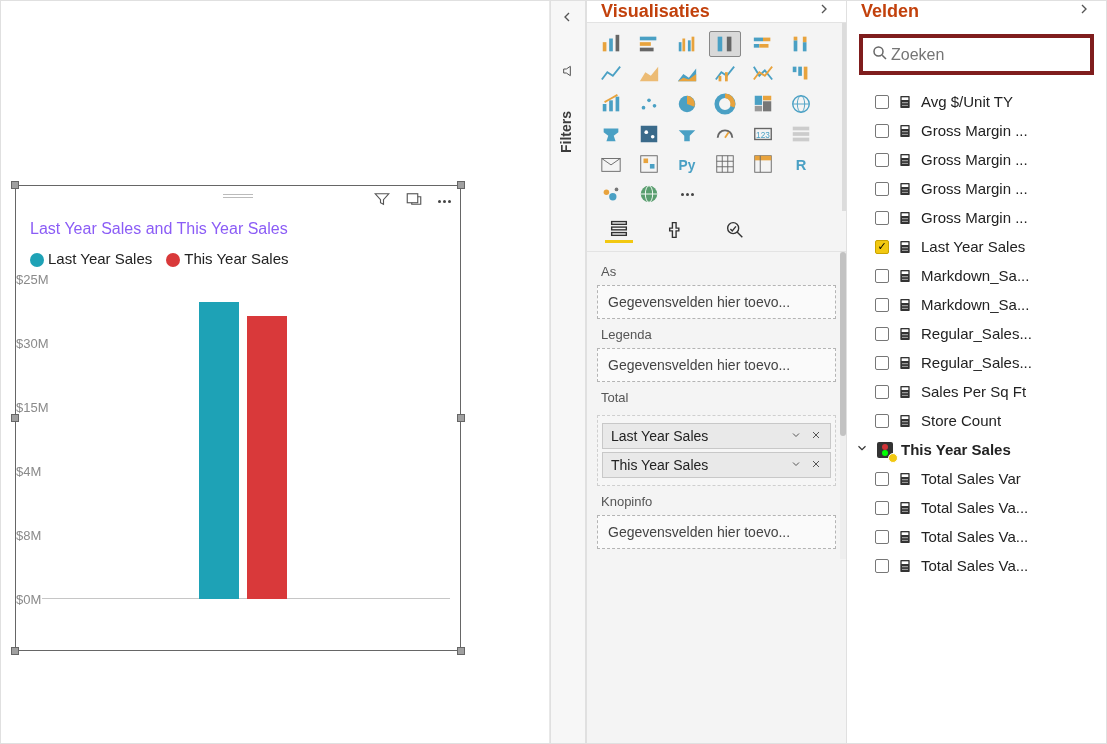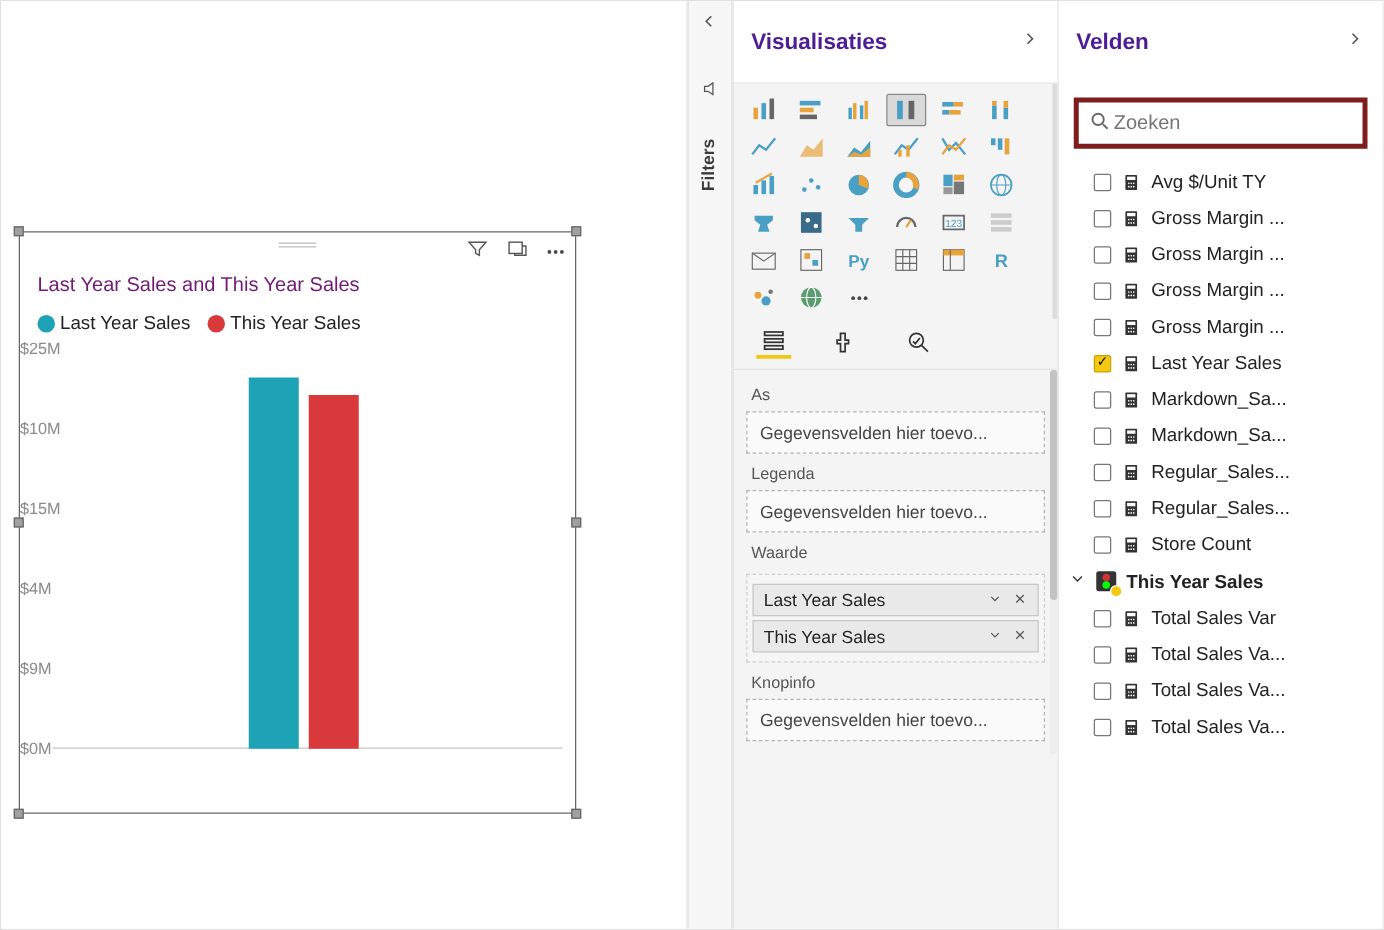--- a/index.html
+++ b/index.html
@@ -6,36 +6,36 @@
   html,body { margin:0; padding:0; font-family: "Segoe UI", Arial, sans-serif; font-size:13px; color:#222; background:#fff; }
   .app { display:flex; width:1107px; height:744px; border:1px solid #e0e0e0; overflow:hidden; }
   .canvas-area { flex:1; position:relative; background:#fff; border-right:1px solid #e8e8e8; }
   .visual { position:absolute; left:14px; top:184px; width:446px; height:466px; border:1px solid #666; background:#fff; }
   .visual-handles .h { position:absolute; width:8px; height:8px; background:#a0a0a0; border:1px solid #666; }
   .h.tl{top:-5px;left:-5px}.h.tr{top:-5px;right:-5px}.h.bl{bottom:-5px;left:-5px}.h.br{bottom:-5px;right:-5px}
   .h.ml{top:50%;left:-5px;margin-top:-4px}.h.mr{top:50%;right:-5px;margin-top:-4px}
   .visual-header { height:28px; display:flex; align-items:center; justify-content:flex-end; padding:0 8px; position:relative; }
   .visual-grip { position:absolute; left:50%; top:8px; width:30px; height:4px; border-top:1px solid #bbb; border-bottom:1px solid #bbb; transform:translateX(-50%); }
   .visual-header .vh-icon { margin-left:14px; cursor:pointer; }
-  .chart-title { color:#701a75; font-size:16px; padding:6px 14px 2px; }
+  .chart-title { color:#8b5cf6; font-size:16px; padding:6px 14px 2px; }
   .legend { display:flex; gap:14px; padding:10px 14px 8px; font-size:15px; color:#222; align-items:center; }
   .swatch { width:14px; height:14px; border-radius:50%; display:inline-block; margin-right:4px; vertical-align:middle; }
   .plot { position:relative; margin:4px 14px 14px 40px; height:320px; }
   .axis-label { position:absolute; left:-40px; font-size:13px; color:#8a8a8a; transform:translateY(-50%); }
   .baseline { position:absolute; left:-14px; right:-4px; bottom:0; border-top:1px solid #c6c6c6; }
   .bars { position:absolute; left:48%; bottom:0; transform:translateX(-50%); display:flex; align-items:flex-end; gap:8px; }
   .bar { width:40px; }
 
   .filters-strip { width:36px; background:#f7f7f7; border-left:1px solid #e0e0e0; border-right:1px solid #e0e0e0; position:relative; }
   .filters-strip .chev { position:absolute; top:8px; left:8px; }
   .filters-strip .rlabel { position:absolute; top:110px; left:7px; writing-mode:vertical-rl; transform:rotate(180deg); font-size:14px; font-weight:600; color:#3c3c3c; }
   .filters-strip .speaker { position:absolute; top:62px; left:10px; }
 
   .pane { width:260px; background:#f4f4f4; border-left:1px solid #e0e0e0; display:flex; flex-direction:column; }
-  .pane-header { display:flex; align-items:center; justify-content:space-between; padding:22px 14px; font-size:18px; font-weight:600; color:#4c1d95; border-bottom:1px solid #e3e3e3; background:#fff; }
+  .pane-header { display:flex; align-items:center; justify-content:space-between; padding:0 14px; font-size:18px; font-weight:600; color:#c2410c; border-bottom:1px solid #e3e3e3; background:#fff; }
   .pane-header svg { cursor:pointer; }
   .viz-gallery { padding:8px 8px 4px; display:grid; grid-template-columns:repeat(6,32px); gap:4px 6px; justify-content:start; border-right:4px solid #dcdcdc; }
   .viz-item { width:32px; height:26px; display:flex; align-items:center; justify-content:center; border-radius:2px; cursor:pointer; }
   .viz-item.selected { background:#d9d9d9; border:1px solid #888; }
   .tab-row { display:flex; gap:30px; padding:6px 18px 8px; border-bottom:1px solid #e3e3e3; }
   .tab-row .tab { width:28px; height:26px; display:flex; align-items:center; justify-content:center; cursor:pointer; }
   .tab-row .tab.active { border-bottom:3px solid #f2c811; padding-bottom:2px; }
   .wells { overflow:auto; padding:4px 10px 10px; position:relative; }
   .well-header { font-size:13px; color:#555; padding:8px 4px 6px; }
   .drop-area { border:1px dashed #b4b4b4; padding:8px 10px; color:#444; font-size:14px; background:#fafafa; white-space:nowrap; overflow:hidden; text-overflow:ellipsis; }
@@ -99,24 +99,24 @@
         <span><span class="swatch" id="sw0" style="background: rgb(30, 162, 182);"></span><span>Last Year Sales</span></span>
         <span><span class="swatch" id="sw1" style="background: rgb(217, 57, 58);"></span><span>This Year Sales</span></span>
       </div>
       <div class="plot" id="plot">
         <div class="baseline"></div>
         <div class="bars" id="bars">
             <div class="bar" style="background: rgb(30, 162, 182); height: 296.96px;"></div>
             <div class="bar" style="background: rgb(217, 57, 58); height: 282.88px;"></div>
           </div>
       <div class="axis-label" style="bottom: 0%; transform: translateY(50%);">$0M</div>
-          <div class="axis-label" style="bottom: 20%; transform: translateY(50%);">$9M</div>
+          <div class="axis-label" style="bottom: 20%; transform: translateY(50%);">$8M</div>
           <div class="axis-label" style="bottom: 40%; transform: translateY(50%);">$4M</div>
           <div class="axis-label" style="bottom: 60%; transform: translateY(50%);">$15M</div>
-          <div class="axis-label" style="bottom: 80%; transform: translateY(50%);">$10M</div>
+          <div class="axis-label" style="bottom: 80%; transform: translateY(50%);">$30M</div>
           <div class="axis-label" style="bottom: 100%; transform: translateY(50%);">$25M</div>
         </div>
     </div>
   </div>
 
   <div class="filters-strip">
     <span class="chev">
       <svg width="16" height="16" viewBox="0 0 24 24" fill="none" stroke="#555" stroke-width="2">
           <path d="M15 6l-6 6 6 6"></path>
         </svg>
@@ -377,21 +377,21 @@
           </svg>
       </span>
     </div>
     <div class="wells" style="position:relative;">
       <div class="well-header">As</div>
       <div class="drop-area">Gegevensvelden hier toevo...</div>
 
       <div class="well-header">Legenda</div>
       <div class="drop-area">Gegevensvelden hier toevo...</div>
 
-      <div class="well-header">Waarde</div>
+      <div class="well-header">Total</div>
       <div class="wells-group">
         <div class="field-pill">
           <span>Last Year Sales</span>
           <span class="pill-actions">
             <span><svg width="12" height="12" viewBox="0 0 24 24" fill="none" stroke="#555" stroke-width="2">
                   <path d="M6 9l6 6 6-6"></path>
                 </svg></span>
             <span><svg width="12" height="12" viewBox="0 0 24 24" fill="none" stroke="#555" stroke-width="2">
                   <path d="M6 6l12 12M18 6L6 18"></path>
                 </svg></span>
@@ -605,20 +605,36 @@
               <rect x="5" y="3" width="14" height="18" rx="1" fill="#333"></rect>
               <rect x="7" y="5" width="10" height="4" fill="#fff"></rect>
               <circle cx="9" cy="13" r="1" fill="#fff"></circle>
               <circle cx="12" cy="13" r="1" fill="#fff"></circle>
               <circle cx="15" cy="13" r="1" fill="#fff"></circle>
               <circle cx="9" cy="17" r="1" fill="#fff"></circle>
               <circle cx="12" cy="17" r="1" fill="#fff"></circle>
               <circle cx="15" cy="17" r="1" fill="#fff"></circle>
             </svg>
           </span>
+          <span class="field-label">Sales Per Sq Ft</span>
+        </div>
+        <div class="field-row">
+          <span class="cb"></span>
+          <span class="calc-icon">
+            <svg width="16" height="16" viewBox="0 0 24 24" fill="#333">
+              <rect x="5" y="3" width="14" height="18" rx="1" fill="#333"></rect>
+              <rect x="7" y="5" width="10" height="4" fill="#fff"></rect>
+              <circle cx="9" cy="13" r="1" fill="#fff"></circle>
+              <circle cx="12" cy="13" r="1" fill="#fff"></circle>
+              <circle cx="15" cy="13" r="1" fill="#fff"></circle>
+              <circle cx="9" cy="17" r="1" fill="#fff"></circle>
+              <circle cx="12" cy="17" r="1" fill="#fff"></circle>
+              <circle cx="15" cy="17" r="1" fill="#fff"></circle>
+            </svg>
+          </span>
           <span class="field-label">Store Count</span>
         </div>
         <div class="field-row table-row">
           <span><svg width="14" height="14" viewBox="0 0 24 24" fill="none" stroke="#333" stroke-width="2">
               <path d="M6 9l6 6 6-6"></path>
             </svg></span>
           <span class="traffic-icon">
             <span class="yellow-check"></span>
           </span>
           <span class="field-label">This Year Sales</span>

